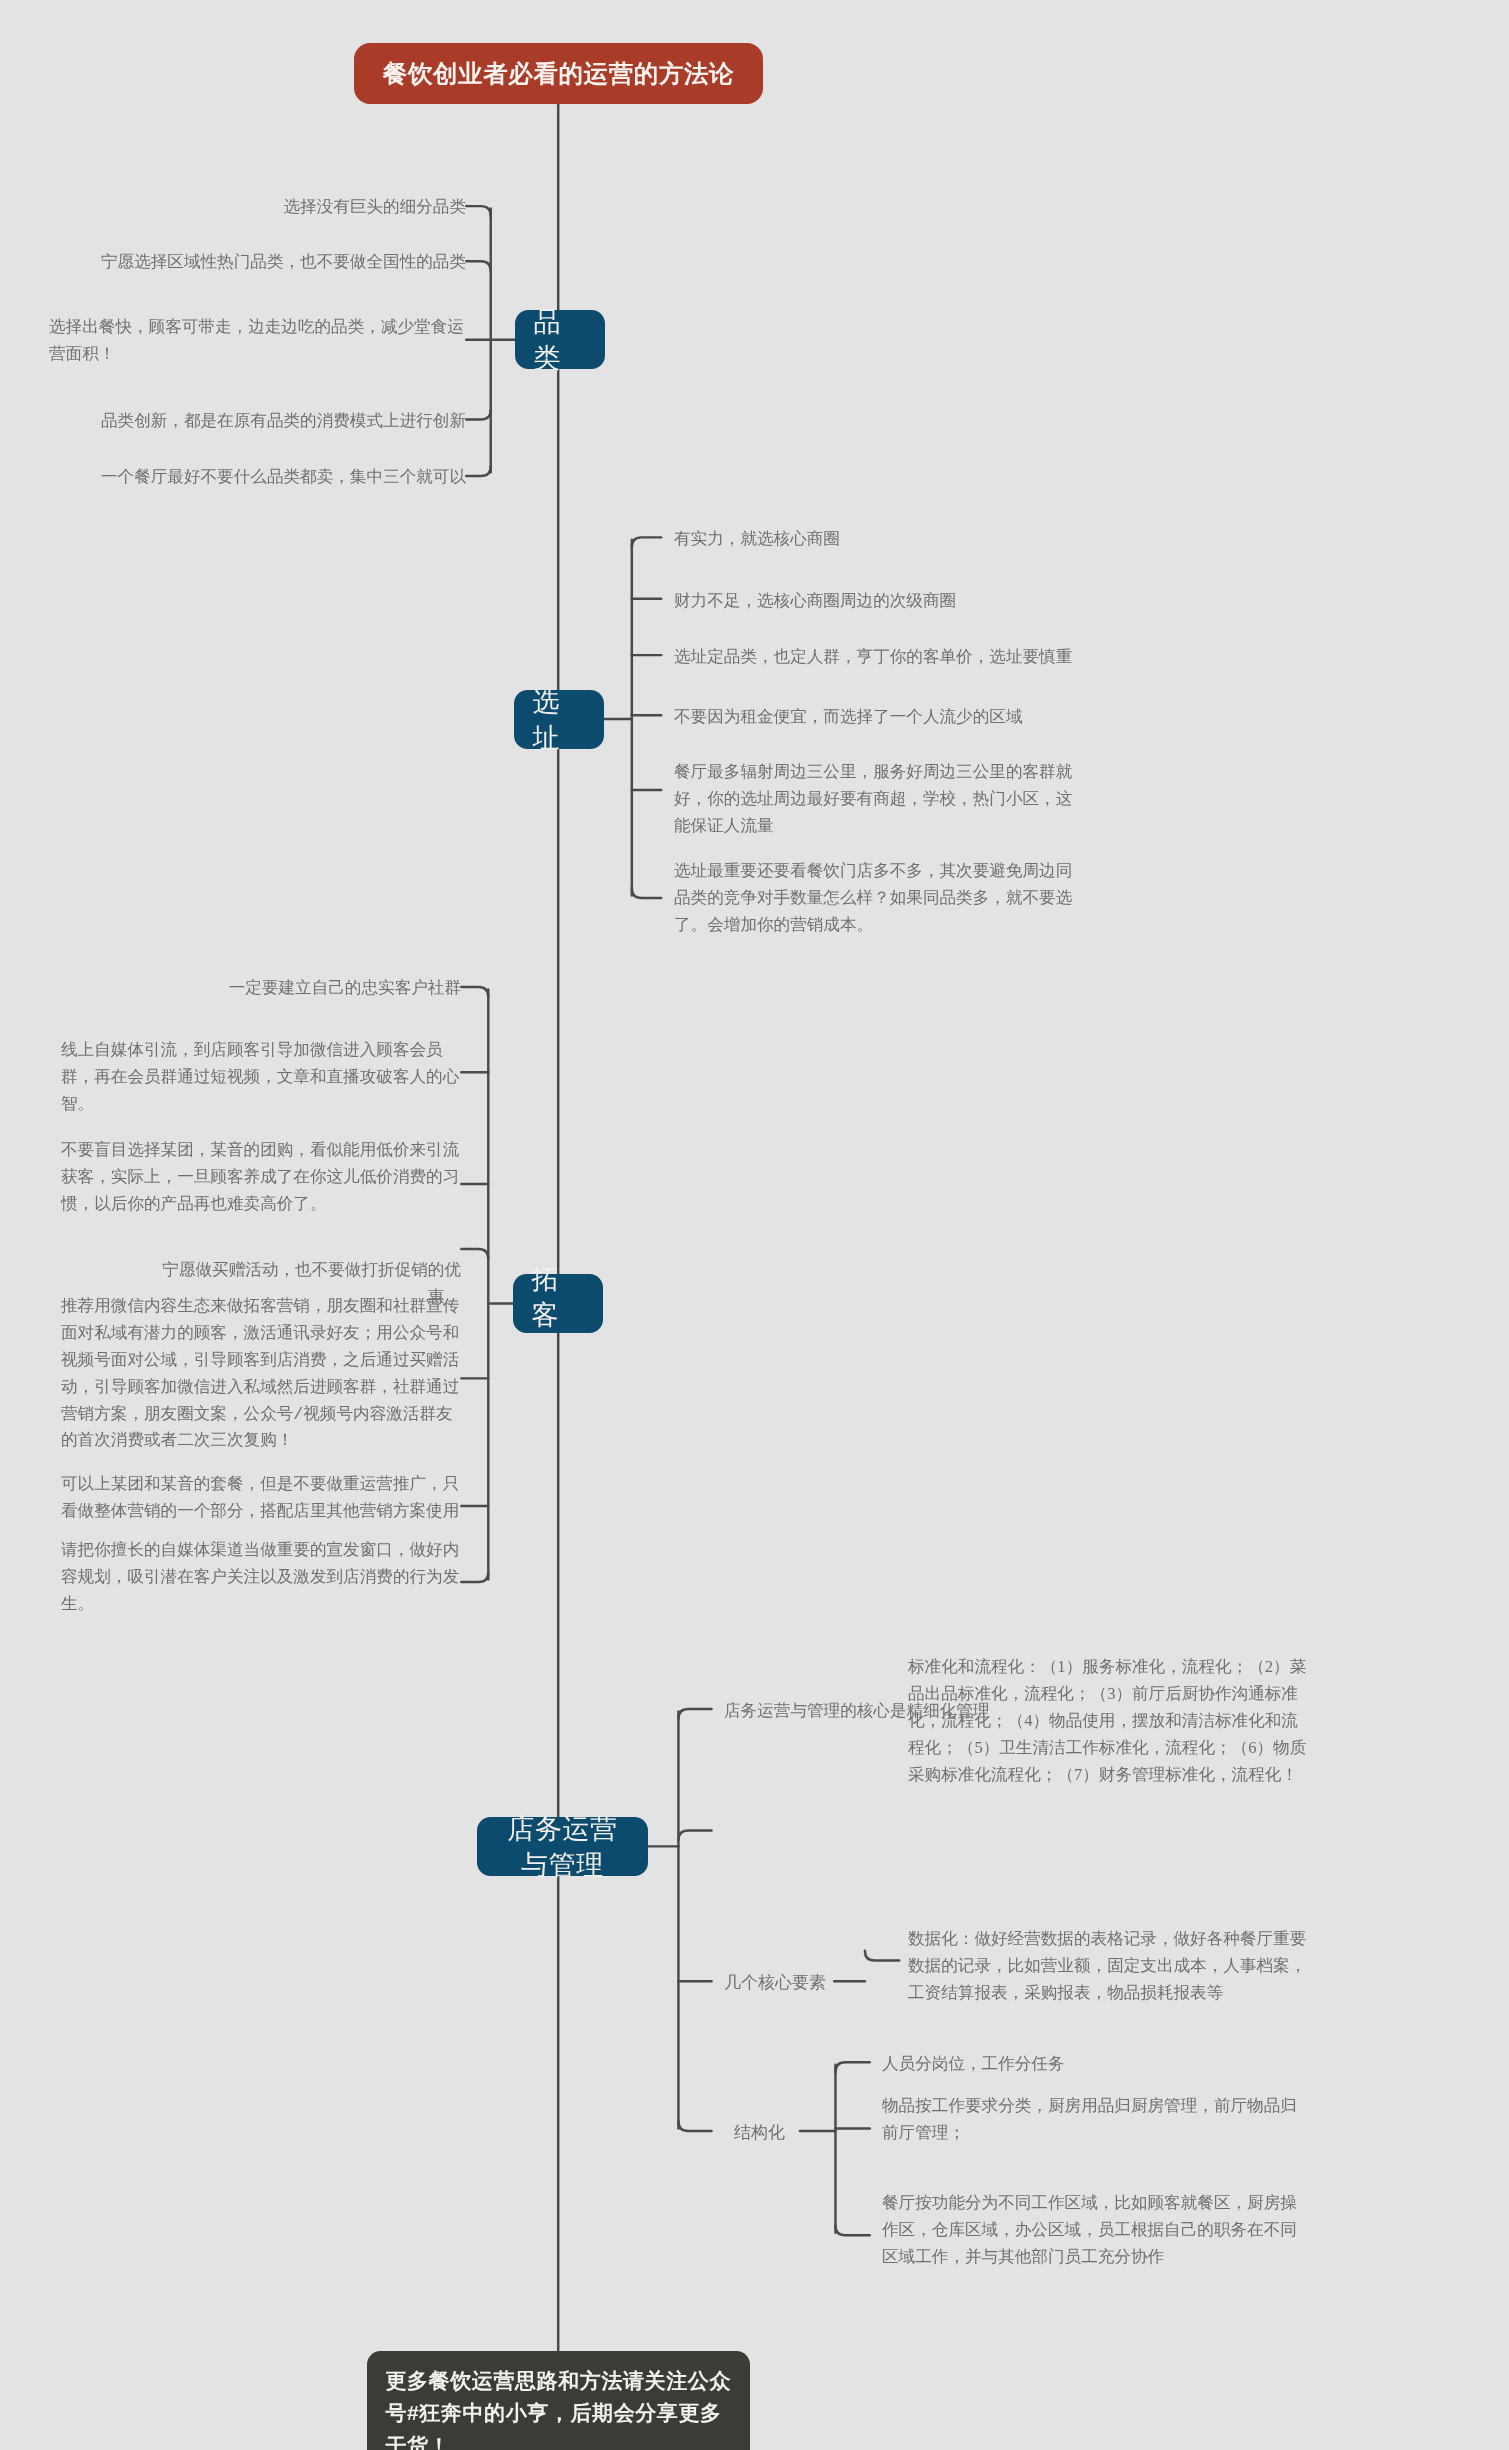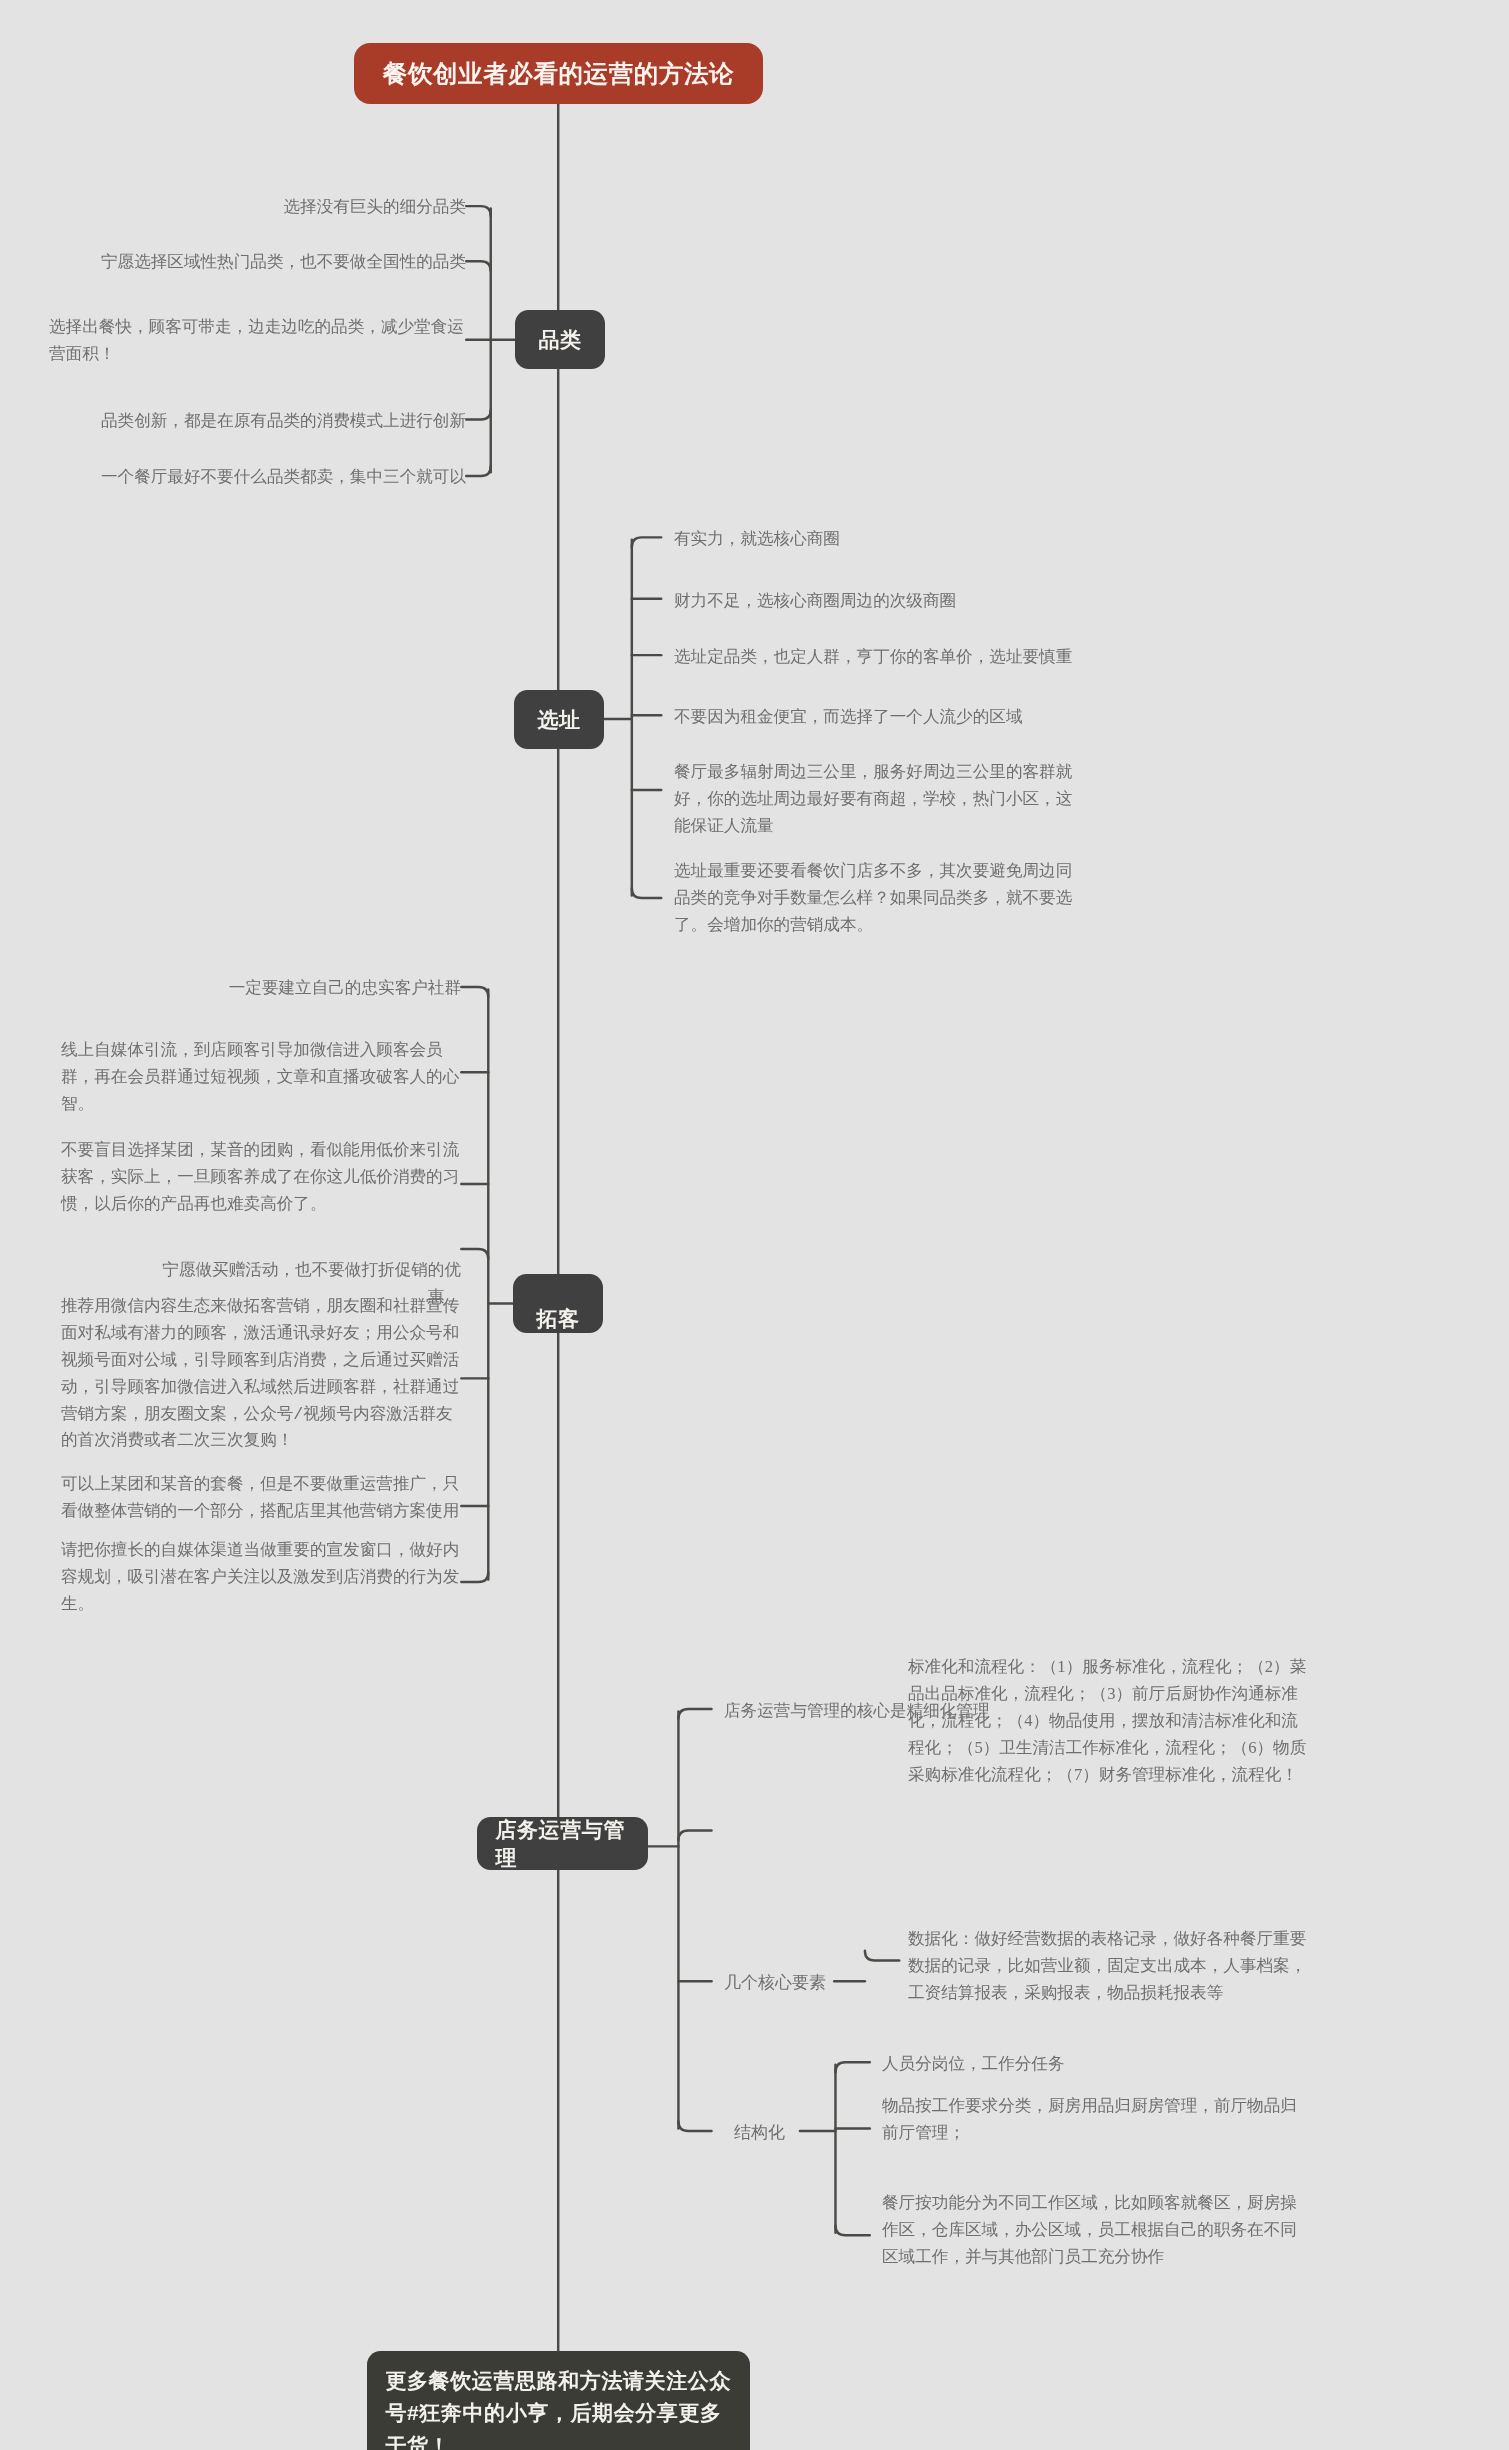--- a/index.html
+++ b/index.html
@@ -36,23 +36,23 @@
   }
   .node.root{
     background:#a83c29;
     color:#fdf3ef;
     font-size:24.5px;
     font-weight:bold;
     border-radius:16px;
     padding:0 21px;
   }
   .node.branch{
-    background:#404040;
-    font-size:21px;
-    font-weight:bold;
+    background:#0c4a6e;
+    font-size:27px;
+    font-weight:normal;
     padding:0 18.4px;
   }
   .node.footer{
     background:#3c3c36;
     font-size:21px;
     font-weight:bold;
     border-radius:13.5px;
     padding:13.5px 18.4px;
     line-height:1.55;
     text-align:left;
@@ -165,21 +165,21 @@
   </div>
 
   <div class="leaf r" style="left:135px; top:976px; width:326px;">一定要建立自己的忠实客户社群</div>
   <div class="leaf r" style="left:61px; top:1038px; width:400px; text-align:left;">线上自媒体引流，到店顾客引导加微信进入顾客会员群，再在会员群通过短视频，文章和直播攻破客人的心智。</div>
   <div class="leaf r" style="left:61px; top:1138px; width:400px; text-align:left;">不要盲目选择某团，某音的团购，看似能用低价来引流获客，实际上，一旦顾客养成了在你这儿低价消费的习惯，以后你的产品再也难卖高价了。</div>
   <div class="leaf r" style="left:135px; top:1238px; width:326px;margin-top:20px;">宁愿做买赠活动，也不要做打折促销的优惠。</div>
   <div class="leaf r" style="left:61px; top:1294px; width:400px; text-align:left;">推荐用微信内容生态来做拓客营销，朋友圈和社群宣传面对私域有潜力的顾客，激活通讯录好友；用公众号和视频号面对公域，引导顾客到店消费，之后通过买赠活动，引导顾客加微信进入私域然后进顾客群，社群通过营销方案，朋友圈文案，公众号/视频号内容激活群友的首次消费或者二次三次复购！</div>
   <div class="leaf r" style="left:61px; top:1472px; width:400px; text-align:left;">可以上某团和某音的套餐，但是不要做重运营推广，只看做整体营销的一个部分，搭配店里其他营销方案使用</div>
   <div class="leaf r" style="left:61px; top:1538px; width:400px; text-align:left;">请把你擅长的自媒体渠道当做重要的宣发窗口，做好内容规划，吸引潜在客户关注以及激发到店消费的行为发生。</div>
 
-  <div class="node branch" style="left:477px; top:1817px; width:171px; height:53px;">
+  <div class="node branch" style="left:477px; top:1817px; width:171px; height:59px;text-align:center;">
     <span>店务运营与管理</span>
   </div>
 
   <div class="leaf l" style="left:724px; top:1698px; width:491px;">店务运营与管理的核心是精细化管理</div>
   <div class="leaf l" style="left:908px; top:1654px; width:405px;font-family:Liberation Serif, serif;">标准化和流程化：（1）服务标准化，流程化；（2）菜品出品标准化，流程化；（3）前厅后厨协作沟通标准化，流程化；（4）物品使用，摆放和清洁标准化和流程化；（5）卫生清洁工作标准化，流程化；（6）物质采购标准化流程化；（7）财务管理标准化，流程化！</div>
 
   <div class="midlabel" style="left:724px; top:1970px;">几个核心要素</div>
   <div class="leaf l" style="left:908px; top:1926px; width:405px;">数据化：做好经营数据的表格记录，做好各种餐厅重要数据的记录，比如营业额，固定支出成本，人事档案，工资结算报表，采购报表，物品损耗报表等</div>
 
   <div class="midlabel" style="left:734px; top:2120px;">结构化</div>

